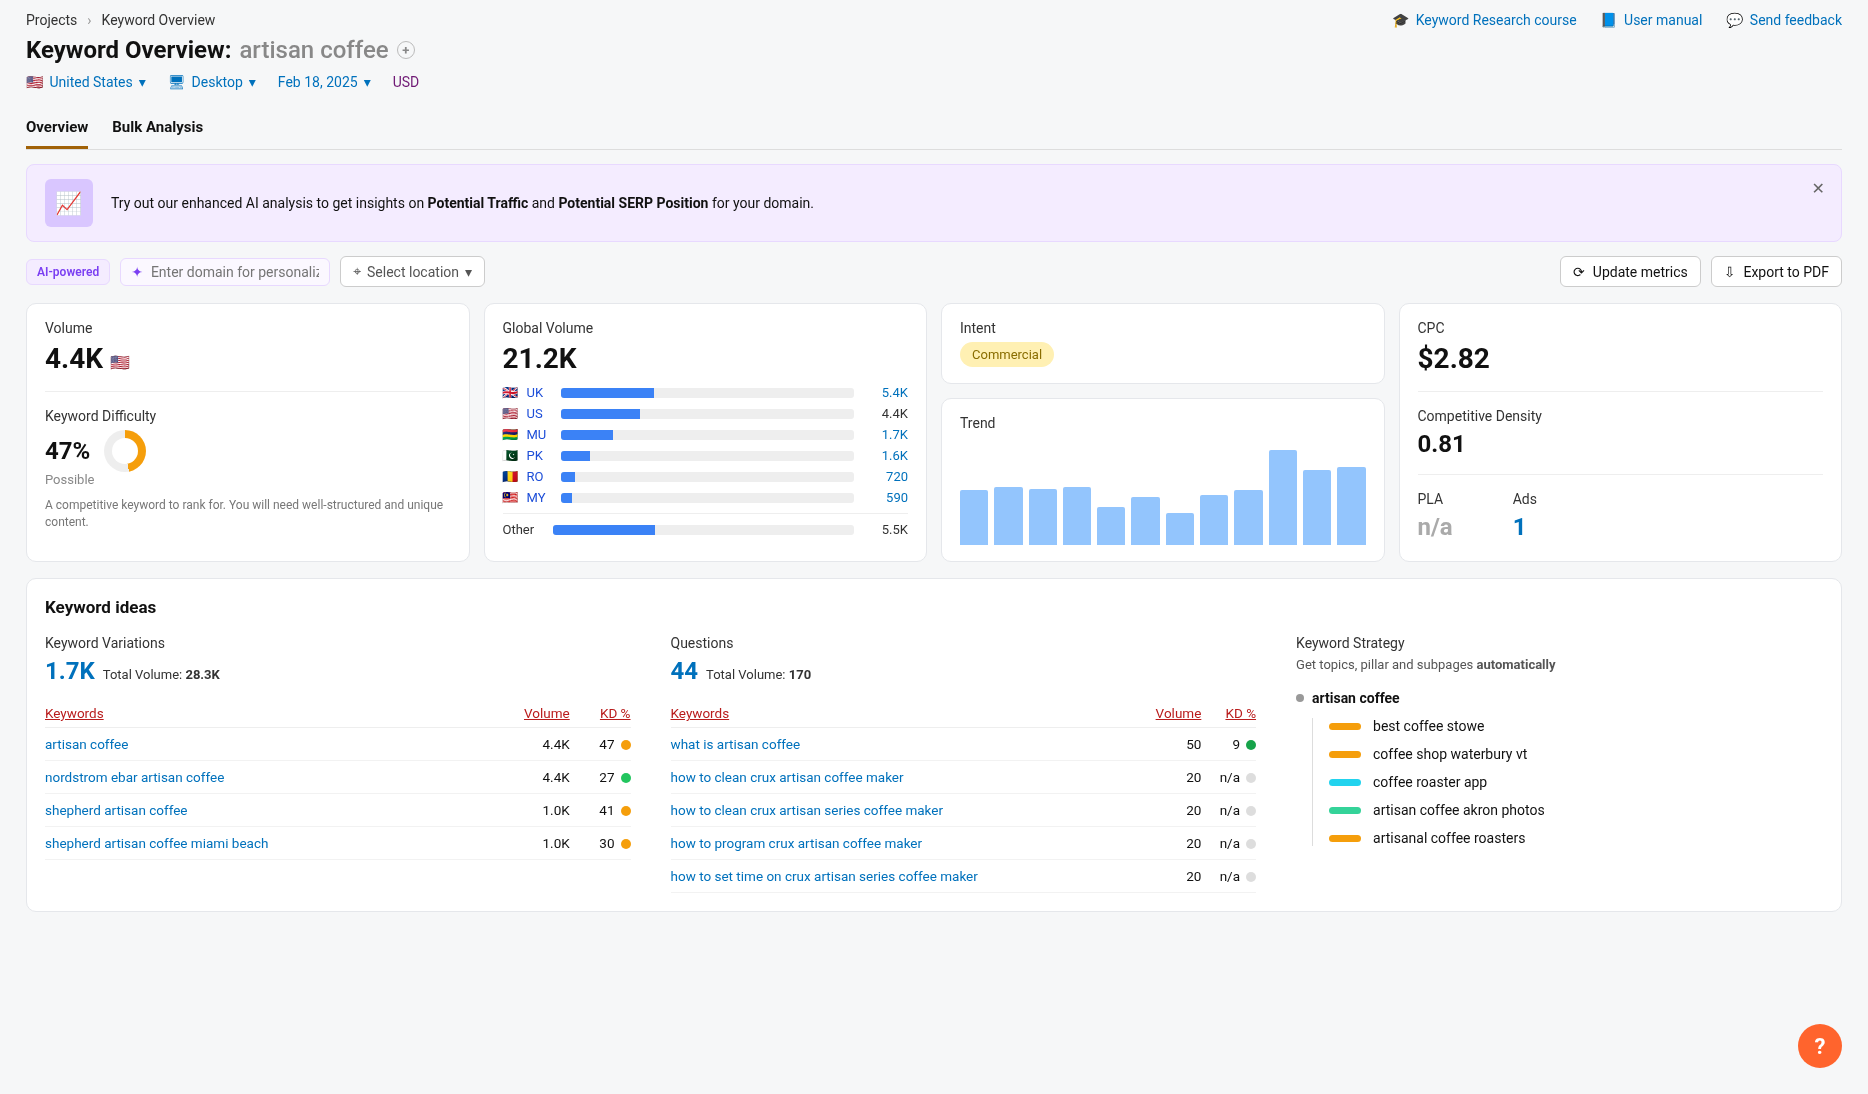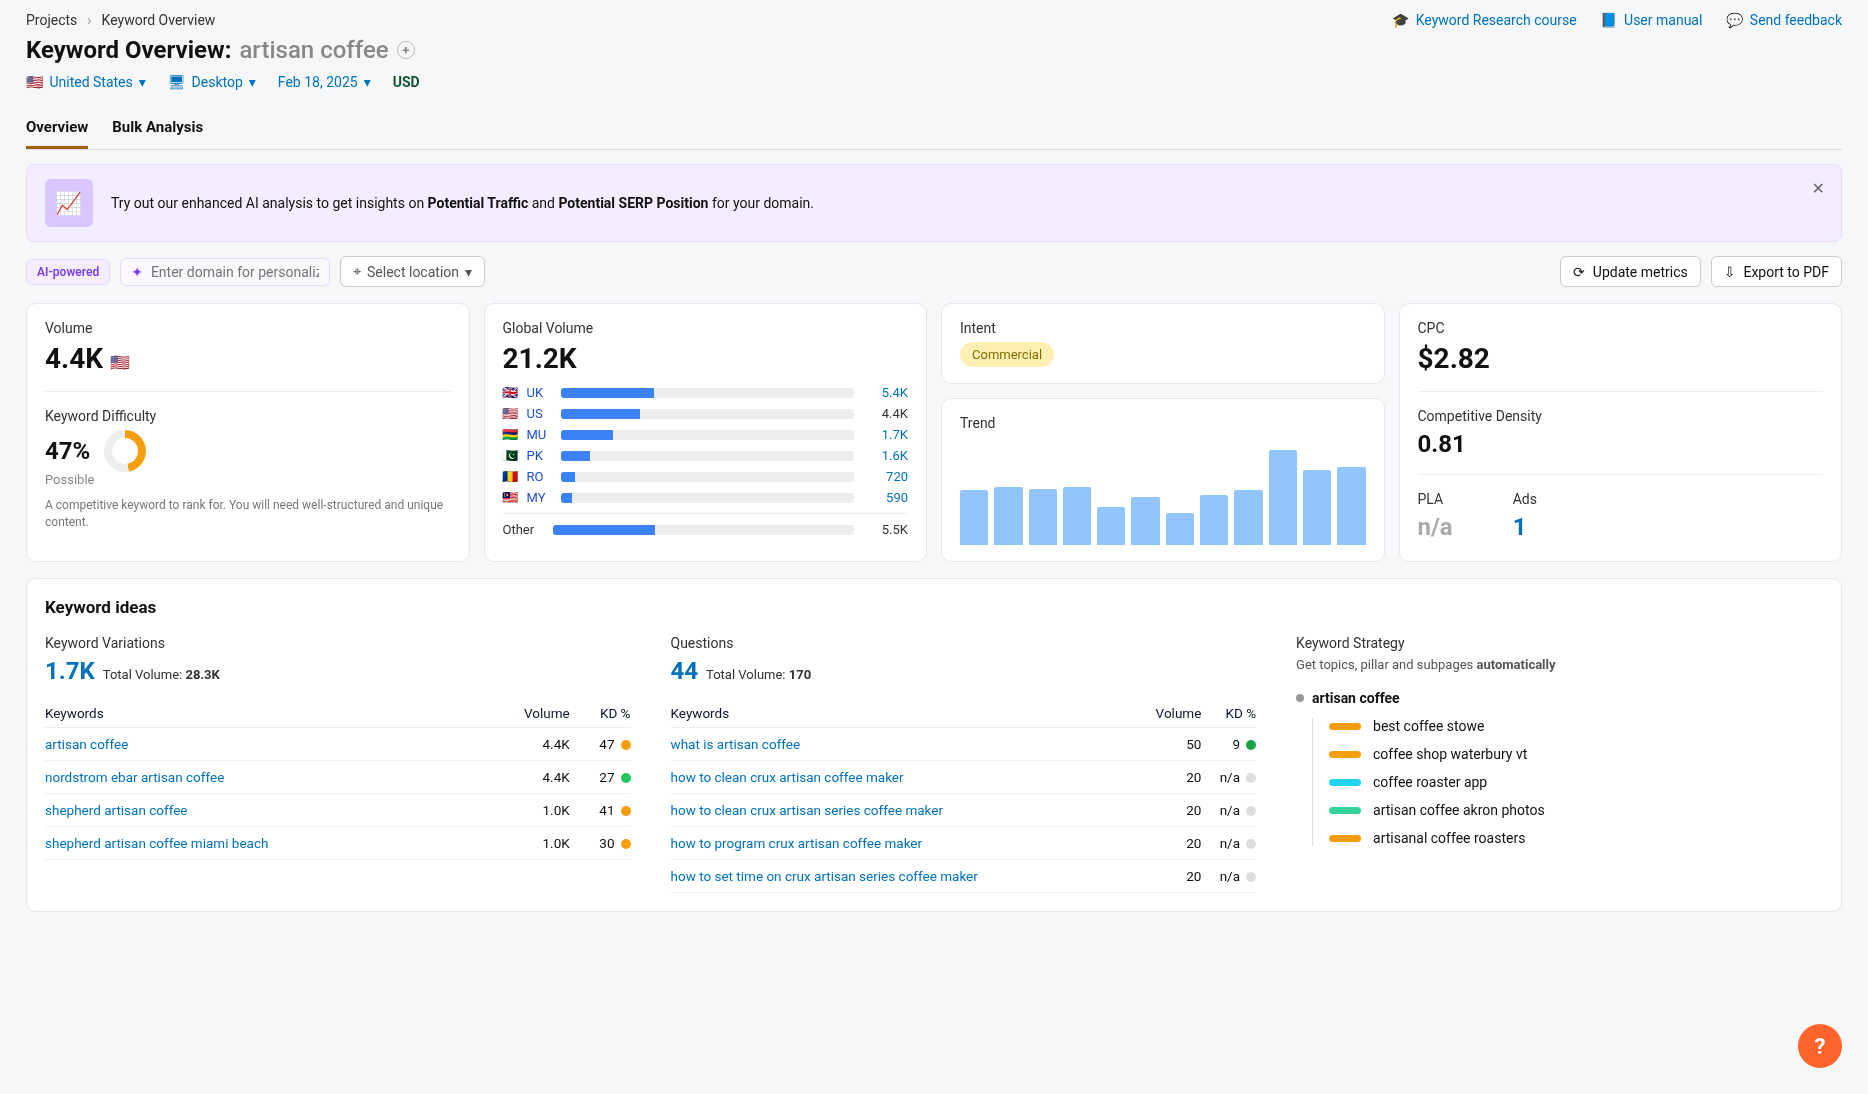--- a/index.html
+++ b/index.html
@@ -8,21 +8,21 @@
 .topbar { display:flex; justify-content:space-between; align-items:center; margin-bottom:8px; }
 .breadcrumbs { display:flex; align-items:center; gap:10px; font-size:14px; color:#333; }
 .breadcrumbs .chev { color:#999; }
 .toplinks { display:flex; gap:24px; }
 .toplinks a { color:#0071bc; text-decoration:none; display:flex; align-items:center; gap:6px; font-size:14px; }
 h1.title { font-size:24px; font-weight:700; margin-top:6px; display:flex; align-items:center; gap:8px; }
 h1.title .kw { color:#888; font-weight:500; }
 h1.title .plus { display:inline-flex; width:18px; height:18px; border:1px solid #bbb; border-radius:50%; color:#888; align-items:center; justify-content:center; font-size:13px; }
 .filters { display:flex; align-items:center; gap:22px; margin-top:10px; font-size:14px; }
 .filters .sel { color:#0071bc; display:flex; align-items:center; gap:6px; cursor:pointer; }
-.filters .cur { color:#14532d;font-weight:bold; }
+.filters .cur { color:#701a75; }
 .tabs { display:flex; gap:24px; margin-top:28px; border-bottom:1px solid #ddd; }
 .tab { padding-bottom:10px; font-weight:700; font-size:15px; cursor:pointer; color:#111; }
 .tab.active { border-bottom:3px solid #a16207; }
 .banner { background:#f4ecff; border:1px solid #e8d9ff; border-radius:8px; margin-top:14px; padding:14px 18px; display:flex; align-items:center; gap:18px; position:relative; }
 .banner .ill { width:48px; height:48px; background:#d9c6ff; border-radius:6px; display:flex; align-items:center; justify-content:center; font-size:22px; }
 .banner .close { position:absolute; right:16px; top:14px; color:#666; cursor:pointer; font-size:16px; }
 .ctrlrow { display:flex; justify-content:space-between; margin-top:14px; }
 .ctrlrow .left { display:flex; gap:10px; align-items:center; }
 .pill-ai { background:#f4ecff; color:#7b3ff2; border:1px solid #e8d9ff; border-radius:6px; padding:5px 10px; font-size:12px; font-weight:600; }
 .inputwrap { display:flex; align-items:center; border:1px solid #e8d9ff; background:#fbf8ff; border-radius:6px; padding:5px 10px; gap:8px; width:210px; }
@@ -50,21 +50,21 @@
 .cpc-stack .row2 { display:flex; gap:60px; margin-top:10px;}
 .na{ color:#aaa; font-weight:700; font-size:24px;}
 .ads-val{ color:#0071bc; font-weight:700; font-size:24px;}
 .ideas { background:#fff; border:1px solid #e5e7eb; border-radius:10px; margin-top:16px; padding:18px; }
 .ideas h2{ font-size:17px; font-weight:700; margin-bottom:18px;}
 .ideas-grid{ display:grid; grid-template-columns:1fr 1fr 0.9fr; gap:40px; }
 .col h3{ font-size:14px; font-weight:400; color:#333; margin-bottom:6px;}
 .count{ font-size:24px; font-weight:700; color:#0071bc; margin-right:8px;}
 .totvol{ font-size:13px; color:#333;}
 .tbl{ width:100%; margin-top:14px; border-collapse:collapse; font-size:13.5px;}
-.tbl th{ text-align:left; font-weight:400; color:#0f172a; border-bottom:1px solid #eee; padding:6px 0;}
+.tbl th{ text-align:left; font-weight:400; color:#b91c1c; border-bottom:1px solid #eee; padding:6px 0;text-decoration:underline;}
 .tbl th.r, .tbl td.r{ text-align:right;}
 .tbl td{ padding:8px 0; border-bottom:1px solid #f2f2f2;}
 .tbl td a{ color:#0071bc; text-decoration:none;}
 .kd-dot{ display:inline-block; width:10px; height:10px; border-radius:50%; margin-left:6px; vertical-align:middle;}
 .strategy-desc{ font-size:13px; color:#555; margin-top:6px;}
 .strategy-root{ margin-top:18px; font-weight:700; font-size:14px; display:flex; align-items:center; gap:8px;}
 .strategy-root .dot{ width:8px;height:8px;border-radius:50%;background:#999;display:inline-block;}
 .strategy-list{ margin-top:10px; margin-left:16px; border-left:1px solid #ddd; padding-left:16px;}
 .strategy-item{ display:flex; align-items:center; gap:12px; margin:12px 0; font-size:14px;}
 .strategy-item .bar{ width:32px; height:7px; border-radius:4px;}

